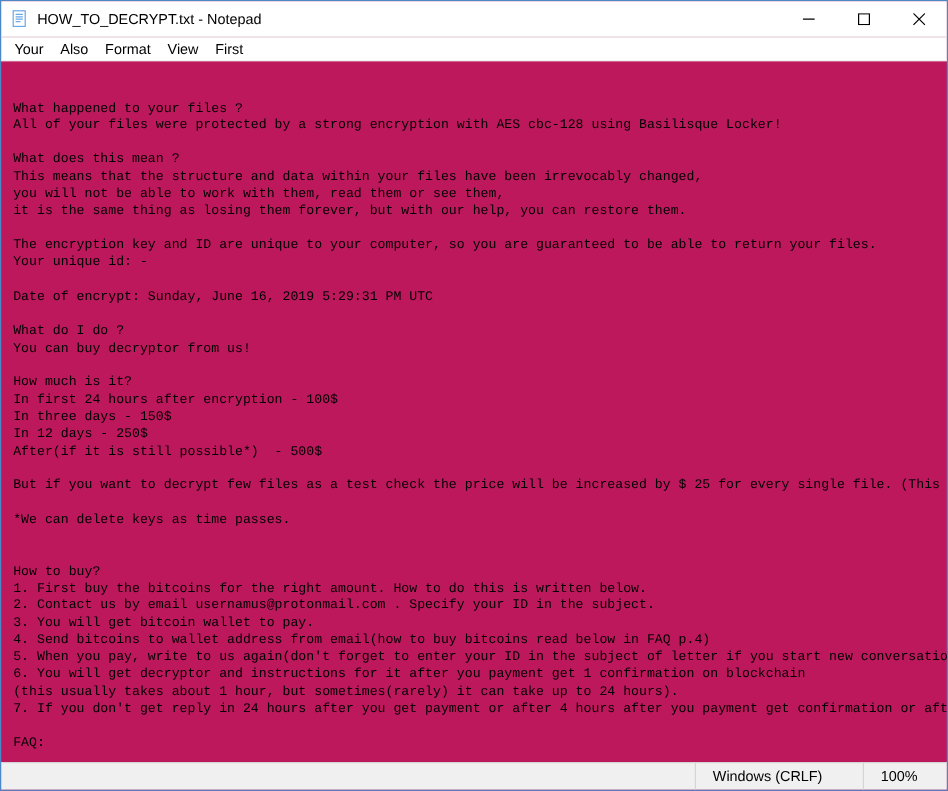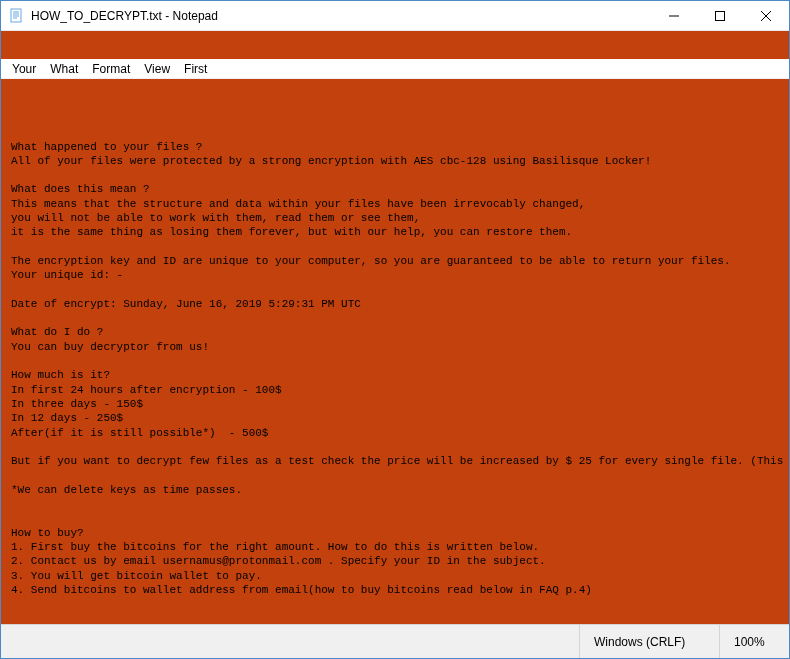--- a/index.html
+++ b/index.html
@@ -1,25 +1,24 @@
 <!DOCTYPE html>
 <html><head>
   <meta charset="utf-8">
   <style>
     * { box-sizing: border-box; margin: 0; padding: 0; }
     body { font-family: "Segoe UI", Tahoma, sans-serif; background: #fff; overflow: hidden; }
     .window {
       width: 790px;
       height: 659px;
       border: 1px solid #4a88c7;
-      background: #c2410c;
+      background: #be185d;
       display: flex;
       flex-direction: column;
       position: relative;
-      gap: 28px;
     }
     .titlebar {
       height: 30px;
       background: #fff;
       display: flex;
       align-items: center;
       border-bottom: 1px solid #e8e8e8;
     }
     .titlebar-icon {
       width: 16px; height: 16px;
@@ -56,21 +55,21 @@
       overflow: hidden;
       padding: 4px 8px 2px 10px;
       font-family: Consolas, "Courier New", monospace;
       font-size: 11px;
       line-height: 14.3px;
       color: #000;
       white-space: pre;
       position: relative;
     }
     .statusbar {
-      height: 34px;
+      height: 23px;
       background: #f0f0f0;
       border-top: 1px solid #d4d4d4;
       display: flex;
       align-items: center;
       font-size: 12px;
       color: #000;
     }
     .status-cell {
       padding: 0 14px;
       border-left: 1px solid #d4d4d4;
@@ -141,21 +140,21 @@
         <svg width="10" height="10">
             <line x1="0" y1="0" x2="10" y2="10" stroke="#000" stroke-width="1"></line>
             <line x1="10" y1="0" x2="0" y2="10" stroke="#000" stroke-width="1"></line>
           </svg>
       </div>
     </div>
   </div>
 
   <div class="menubar">
     <span class="menu-item">Your</span>
-    <span class="menu-item">What</span>
+    <span class="menu-item">Also</span>
     <span class="menu-item">Format</span>
     <span class="menu-item">View</span>
     <span class="menu-item">First</span>
   </div>
 
   <div class="content">
     <span>
 What happened to your files ?
 All of your files were protected by a strong encryption with AES cbc-128 using Basilisque Locker!
 

